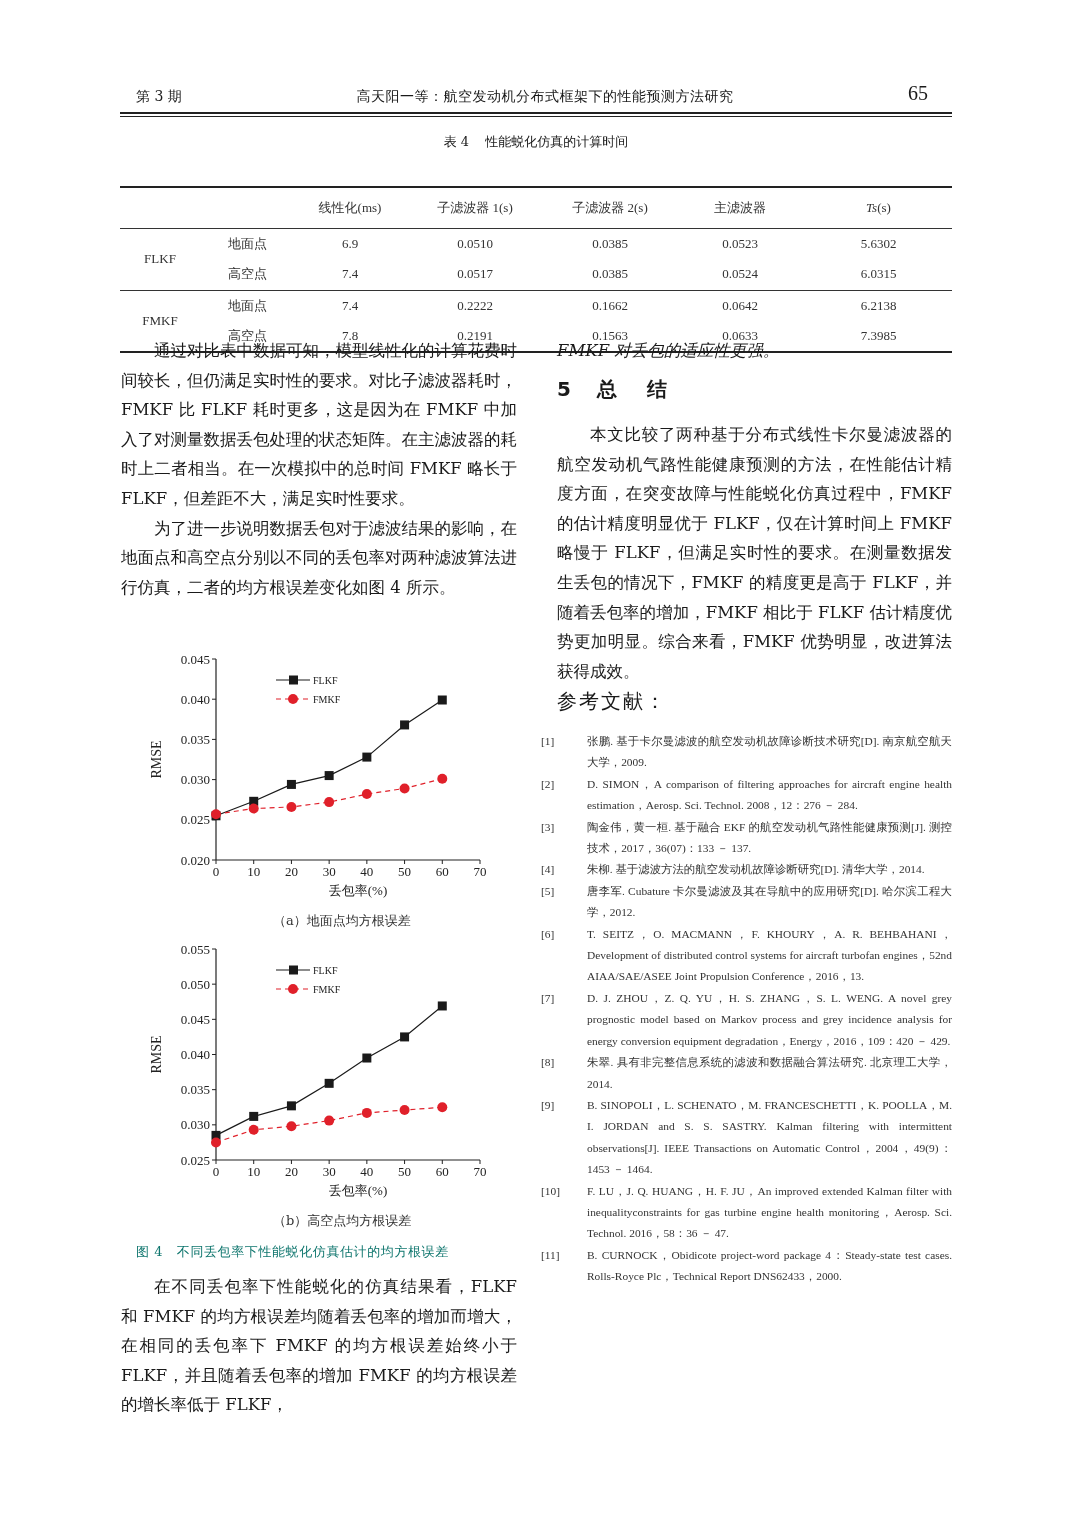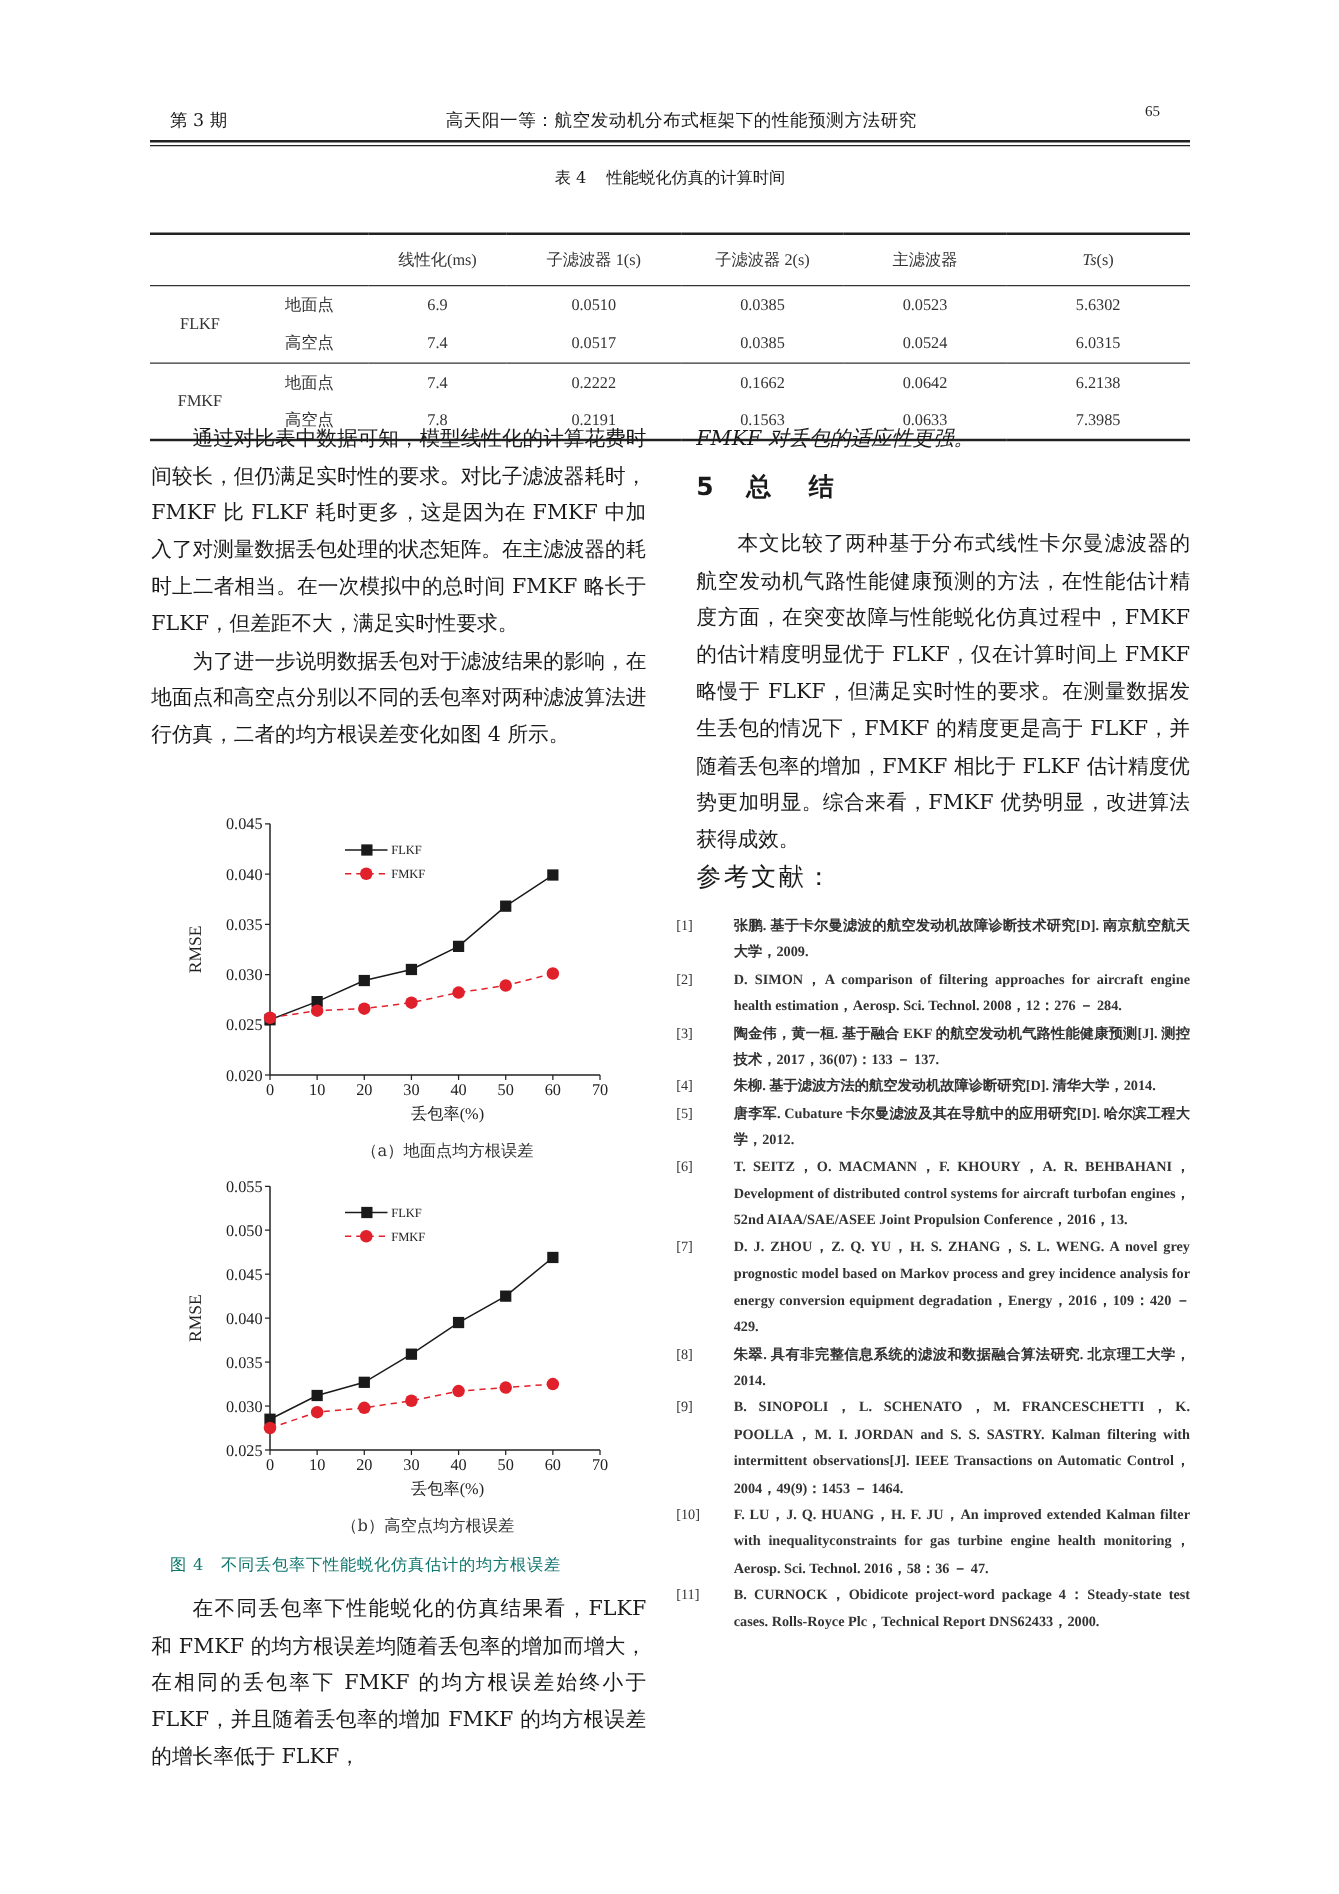--- a/index.html
+++ b/index.html
@@ -2,21 +2,21 @@
 <html><head>
 <meta charset="utf-8">
 <style>
   * { box-sizing: border-box; margin: 0; padding: 0; }
   html, body { width: 1071px; height: 1515px; background: #fff; overflow: hidden; }
   body { position: relative; font-family: "DejaVu Serif", "Liberation Serif", serif; color: #1a1a1a; }
 
   .header { position: absolute; left: 120px; top: 86px; width: 832px; height: 26px; }
   .header .issue { position: absolute; left: 16px; top: 2px; font-size: 14px; }
   .header .running { position: absolute; left: 210px; width: 430px; text-align: center; top: 2px; font-size: 14px; letter-spacing: 0.5px; }
-  .header .page { position: absolute; right: 24px; top: -4px; font-size: 12px; font-family: "Liberation Serif", serif; }
+  .header .page { position: absolute; right: 24px; top: -4px; font-size: 20px; font-family: "Liberation Serif", serif; }
   .header-rule1 { position: absolute; left: 120px; top: 112px; width: 832px; height: 2px; background: #222; }
   .header-rule2 { position: absolute; left: 120px; top: 116px; width: 832px; height: 1px; background: #222; }
 
   .table-caption { position: absolute; left: 120px; top: 133px; width: 832px; text-align: center; font-size: 13px; }
   .table-caption span { margin: 0 6px; text-align: center; }
 
   table.data { position: absolute; left: 120px; top: 159px; width: 832px; border-collapse: collapse; font-size: 13px; font-family: "Liberation Serif", serif; margin-top: 27px; }
   table.data th, table.data td { font-weight: normal; text-align: center; height: 31px; color: #333; }
   table.data thead tr { height: 41px; }
   table.data thead th { height: 41px; }
@@ -34,21 +34,21 @@
 
   .section-title { position: absolute; left: 557px; top: 376px; font-size: 20px; font-weight: bold; font-family: "DejaVu Sans", sans-serif; }
   .section-title .num { margin-right: 26px; }
   .section-title .t1 { margin-right: 30px; }
 
   .refs-title { position: absolute; left: 557px; top: 688px; font-size: 20px; font-weight: normal; font-family: "DejaVu Sans", sans-serif; letter-spacing: 2px; }
 
   .refs { position: absolute; left: 541px; top: 731px; width: 411px; font-size: 11.4px; line-height: 21.4px; font-family: "Liberation Serif", serif; color: #333; }
   .ref { display: flex; }
   .ref .rnum { width: 46px; flex: none; padding-left: 0; }
-  .ref .rtext { flex: 1; text-align: justify; font-weight: bold; }
+  .ref .rtext { flex: 1; text-align: justify; }
 
   .chart { position: absolute; }
   .chart svg text { font-family: "Liberation Serif", serif; fill: #222; }
   .subcap { position: absolute; font-size: 13px; color: #333; }
   .fig-caption { position: absolute; left: 136px; top: 1243px; font-size: 13px; color: #0f766e; letter-spacing: 0.6px; }
   .left-col2 { left: 121px; top: 1272px; width: 396px; }
 </style>
 </head>
 <body>
 
@@ -171,21 +171,21 @@
       <circle cx="268.57142857142856" cy="138.44400000000002" r="5" fill="#e0202a"></circle>
       <circle cx="306.2857142857143" cy="128.796" r="5" fill="#e0202a"></circle>
       <line x1="140" y1="30" x2="174" y2="30" stroke="#1a1a1a" stroke-width="1.2"></line>
       <rect x="153" y="25.5" width="9" height="9" fill="#1a1a1a"></rect>
       <text x="177" y="33.5" font-size="10">FLKF</text>
       <line x1="140" y1="49" x2="174" y2="49" stroke="#e0202a" stroke-width="1.2" stroke-dasharray="5,4"></line>
       <circle cx="157" cy="49" r="5" fill="#e0202a"></circle>
       <text x="177" y="52.5" font-size="10">FMKF</text>
     </svg>
 </div>
-<div class="subcap" style="left:273px; top:912px;margin-left:16px;">（a）地面点均方根误差</div>
+<div class="subcap" style="left:273px; top:912px;">（a）地面点均方根误差</div>
 
 <div class="chart" id="chart-b" style="left:136px; top:940px; width:370px; height:272px;">
   <svg width="370" height="272">
       <line x1="80" y1="9" x2="80" y2="220" stroke="#222" stroke-width="1.2"></line>
       <line x1="80" y1="220" x2="344" y2="220" stroke="#222" stroke-width="1.2"></line>
       <line x1="76" y1="220" x2="80" y2="220" stroke="#222" stroke-width="1"></line>
       <text x="74" y="224.5" text-anchor="end" font-size="13">0.025</text>
       <line x1="76" y1="184.83333333333334" x2="80" y2="184.83333333333334" stroke="#222" stroke-width="1"></line>
       <text x="74" y="189.33333333333334" text-anchor="end" font-size="13">0.030</text>
       <line x1="76" y1="149.66666666666663" x2="80" y2="149.66666666666663" stroke="#222" stroke-width="1"></line>

